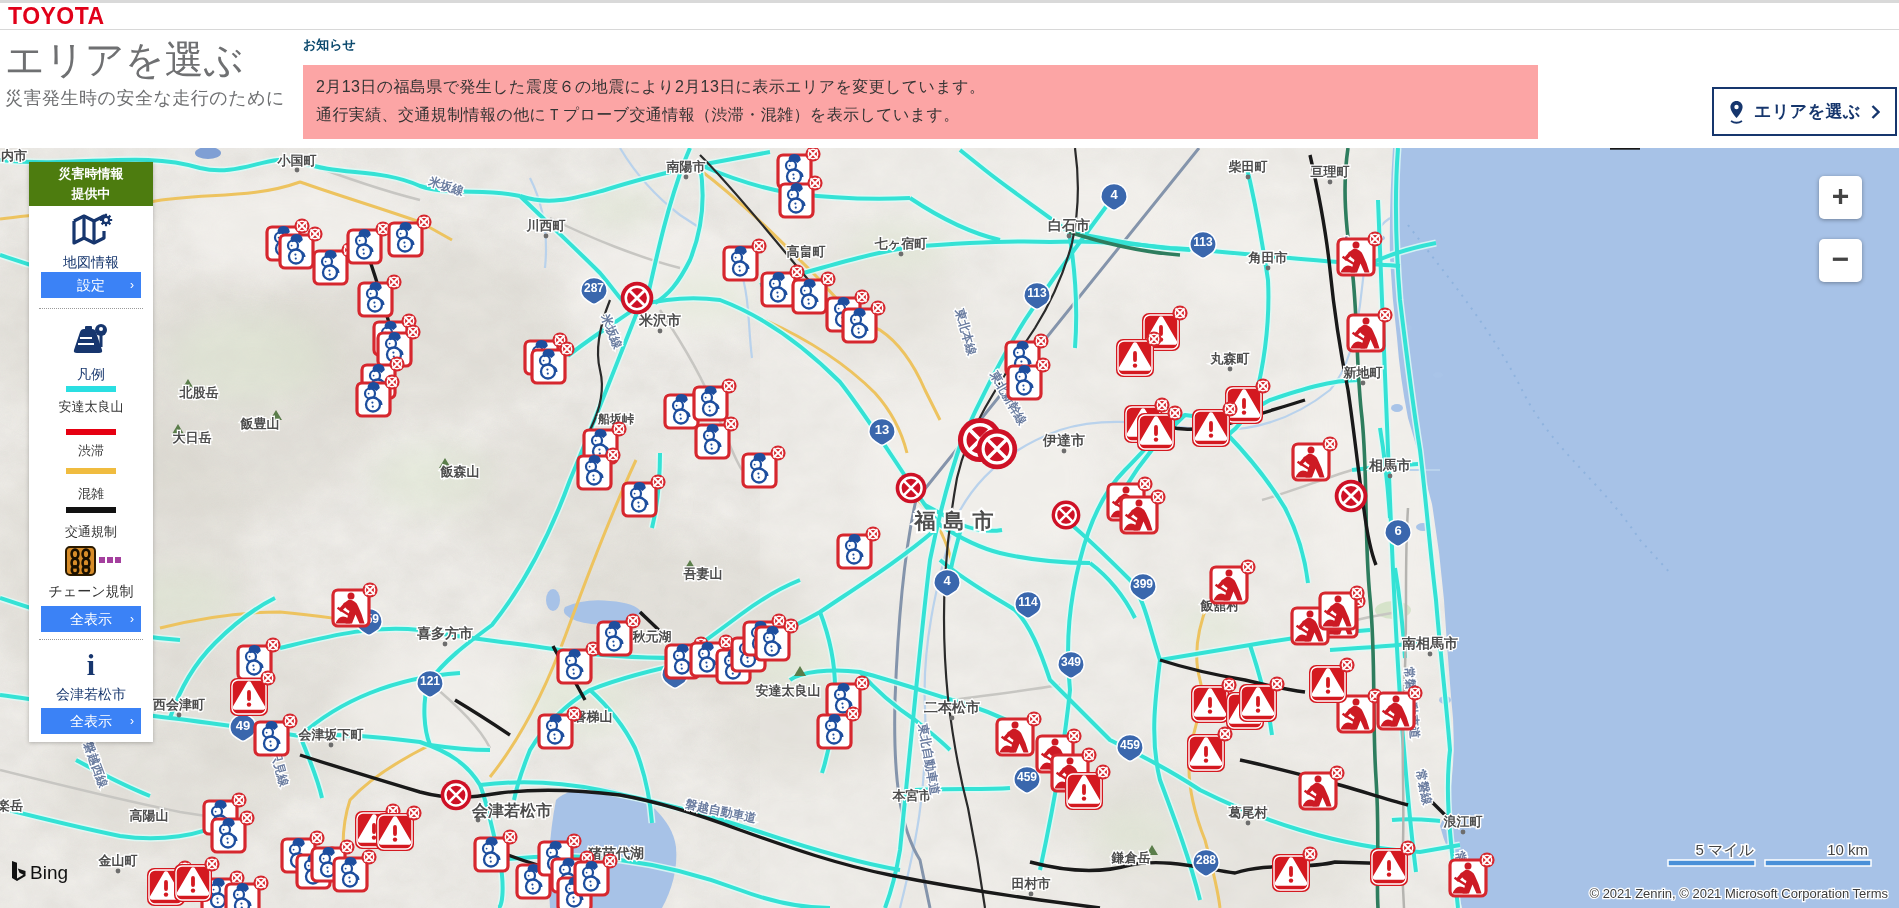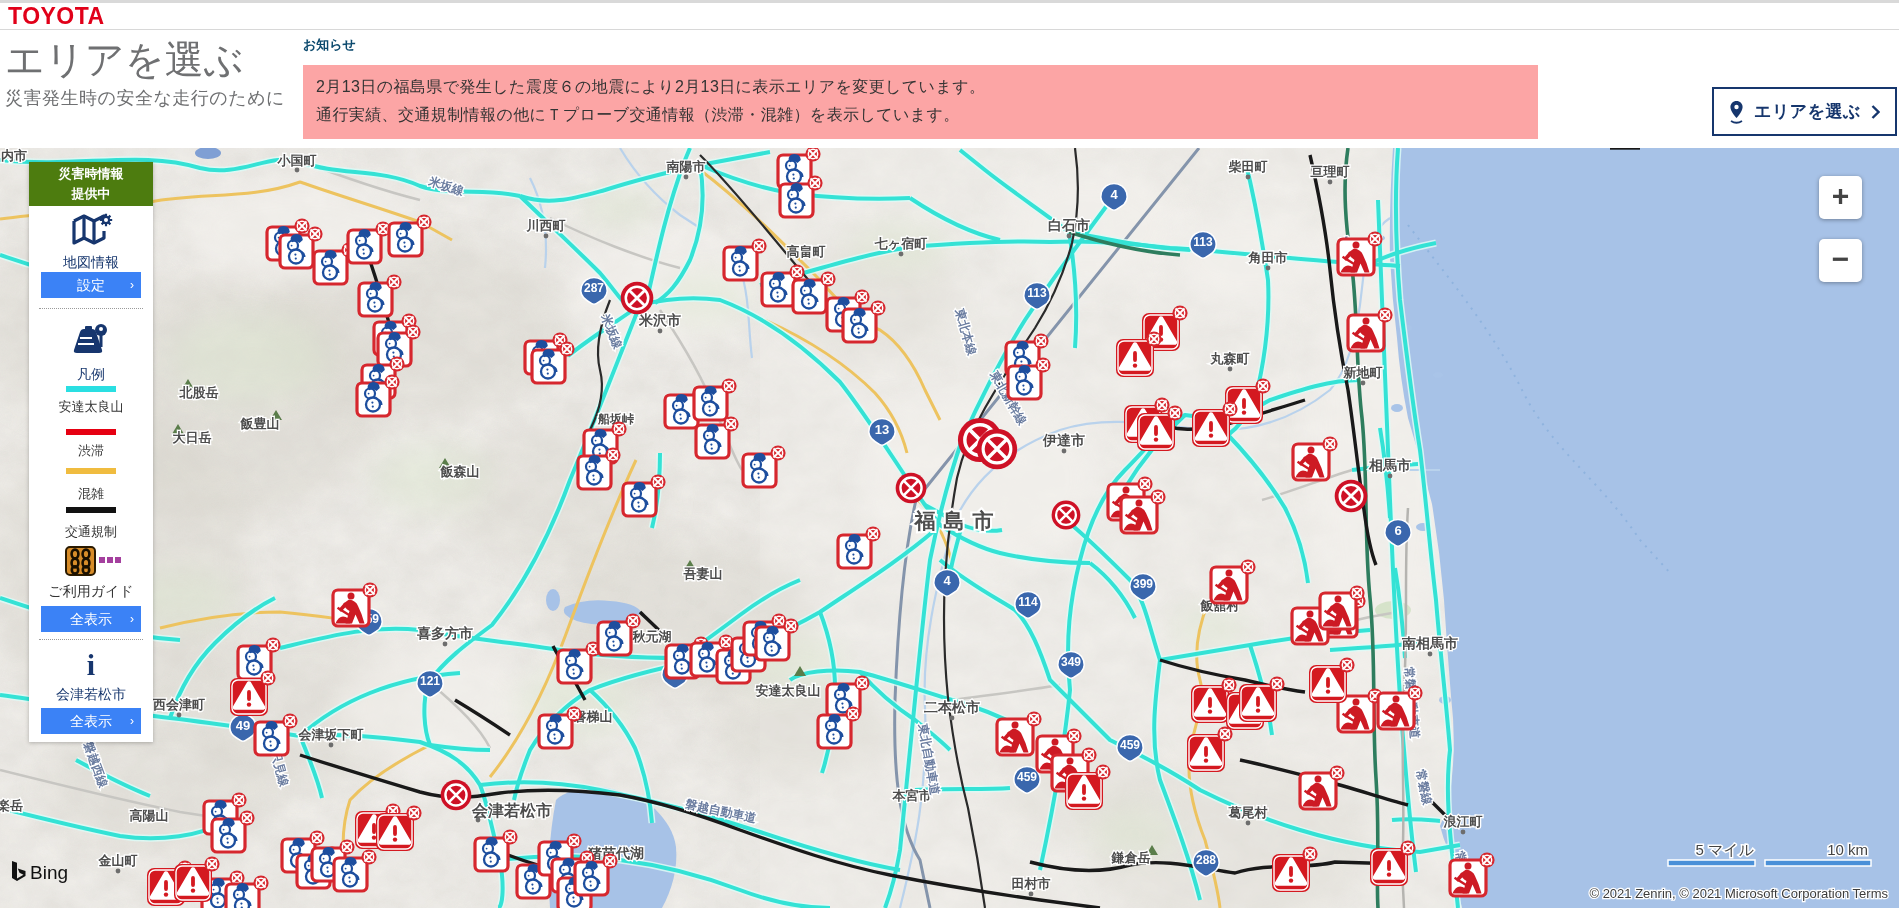--- a/index.html
+++ b/index.html
@@ -646,21 +646,21 @@
             <ellipse cx="21" cy="17" rx="3.4" ry="4.4"></ellipse>
             <ellipse cx="21" cy="24" rx="3.2" ry="3.6"></ellipse>
    </g>
    <g fill="#a4409e">
             <rect x="34" y="11" width="6" height="6"></rect>
             <rect x="42" y="11" width="6" height="6"></rect>
             <rect x="50" y="11" width="6" height="6"></rect>
           </g>
   </svg>
  </div>
- <div class="leg" style="top:421px;font-size:14px">ご利用ガイド</div>
+ <div class="leg" style="top:421px;font-size:14px">チェーン規制</div>
  <div class="sbbtn" style="top:444px">全表示<i>›</i></div>
  <div class="dotsep" style="top:477px"></div>
  <div style="position:absolute;left:0;top:486px;width:124px;text-align:center;color:#17366e;font-size:30px;font-weight:bold;font-family:'Liberation Serif',serif">i</div>
  <div class="sblabel" style="position:absolute;left:0;top:524px;width:124px">会津若松市</div>
  <div class="sbbtn" style="top:546px">全表示<i>›</i></div>
 </div>
 <div class="zoombtn" style="left:1819px;top:28px">+</div>
 <div class="zoombtn" style="left:1819px;top:91px">−</div>
 </div>
 

